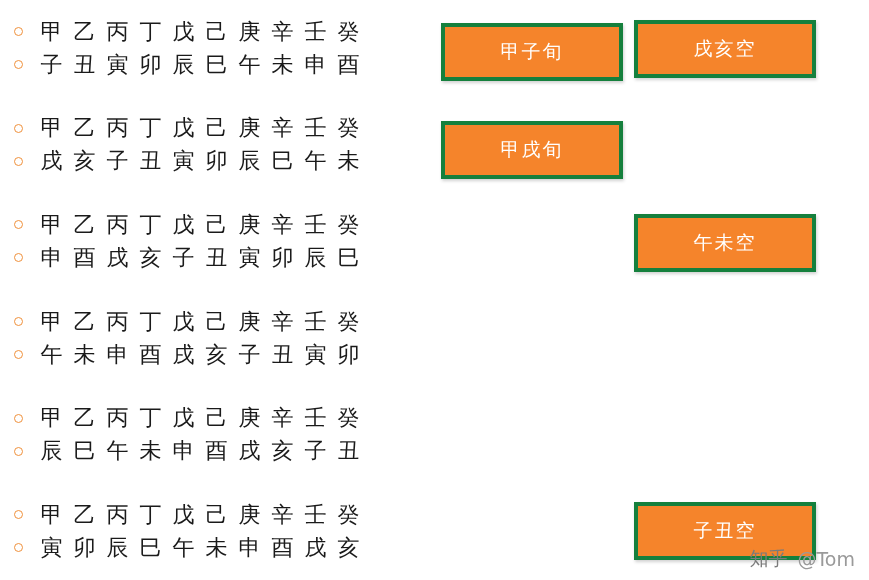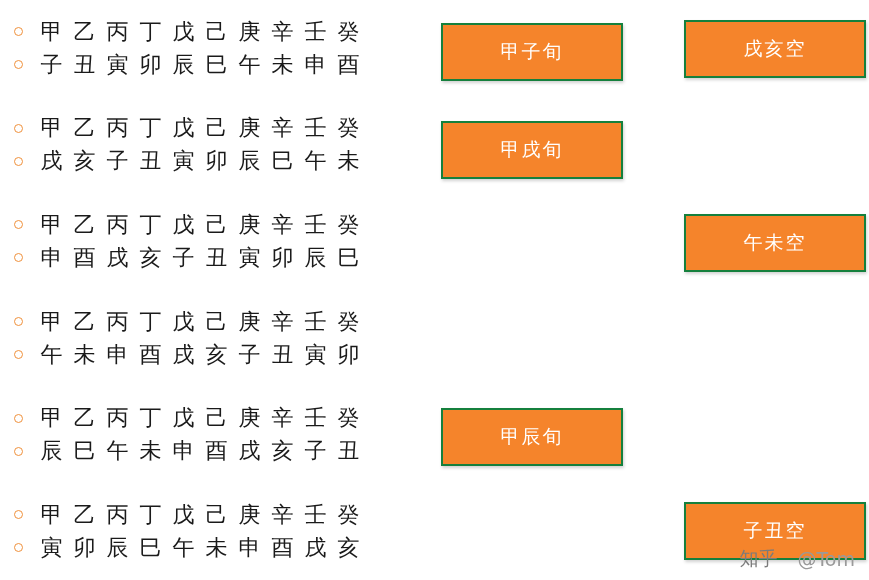--- a/index.html
+++ b/index.html
@@ -57,48 +57,48 @@
     line-height: 30px;
     color: #1a1a1a;
     font-family: "DejaVu Sans", sans-serif;
   }
   
   .box {
     position: absolute;
     width: 182px;
     height: 58px;
     background: #f5842b;
-    border: 2px solid #15803d;
+    border: 4px solid #15803d;
     box-sizing: border-box;
     display: flex;
     align-items: center;
     justify-content: center;
     color: #ffffff;
     font-size: 19px;
     letter-spacing: 2px;
     font-family: "DejaVu Sans", sans-serif;
     box-shadow: 1px 2px 3px rgba(0,0,0,0.18);
   }
   .box.col1 { left: 441px; }
-  .box.col2 { left: 684px; }
+  .box.col2 { left: 634px; }
 
   
   .watermark {
     position: absolute;
     right: 14px;
     bottom: 8px;
     display: flex;
     align-items: center;
     font-size: 19px;
     color: #9a9a9a;
     font-family: "DejaVu Sans", sans-serif;
   }
   .watermark .zh {
     color: #7b7b7b;
-    margin-right: 20px;
+    margin-right: 10px;
   }
 </style>
 </head>
 <body>
 
 <div class="sheet">
 
   <div class="row">
     <div class="glyph-block">
       <div class="glyph-line">
@@ -269,21 +269,20 @@
           <span>未</span>
           <span>申</span>
           <span>酉</span>
           <span>戌</span>
           <span>亥</span>
           <span>子</span>
           <span>丑</span>
         </span>
       </div>
     </div>
-    <div class="box col1" style="top:22px">甲辰旬</div>
   </div>
 
   <div class="row">
     <div class="glyph-block">
       <div class="glyph-line">
         <span class="bullet"></span>
         <span class="chars">
           <span>甲</span>
           <span>乙</span>
           <span>丙</span>

